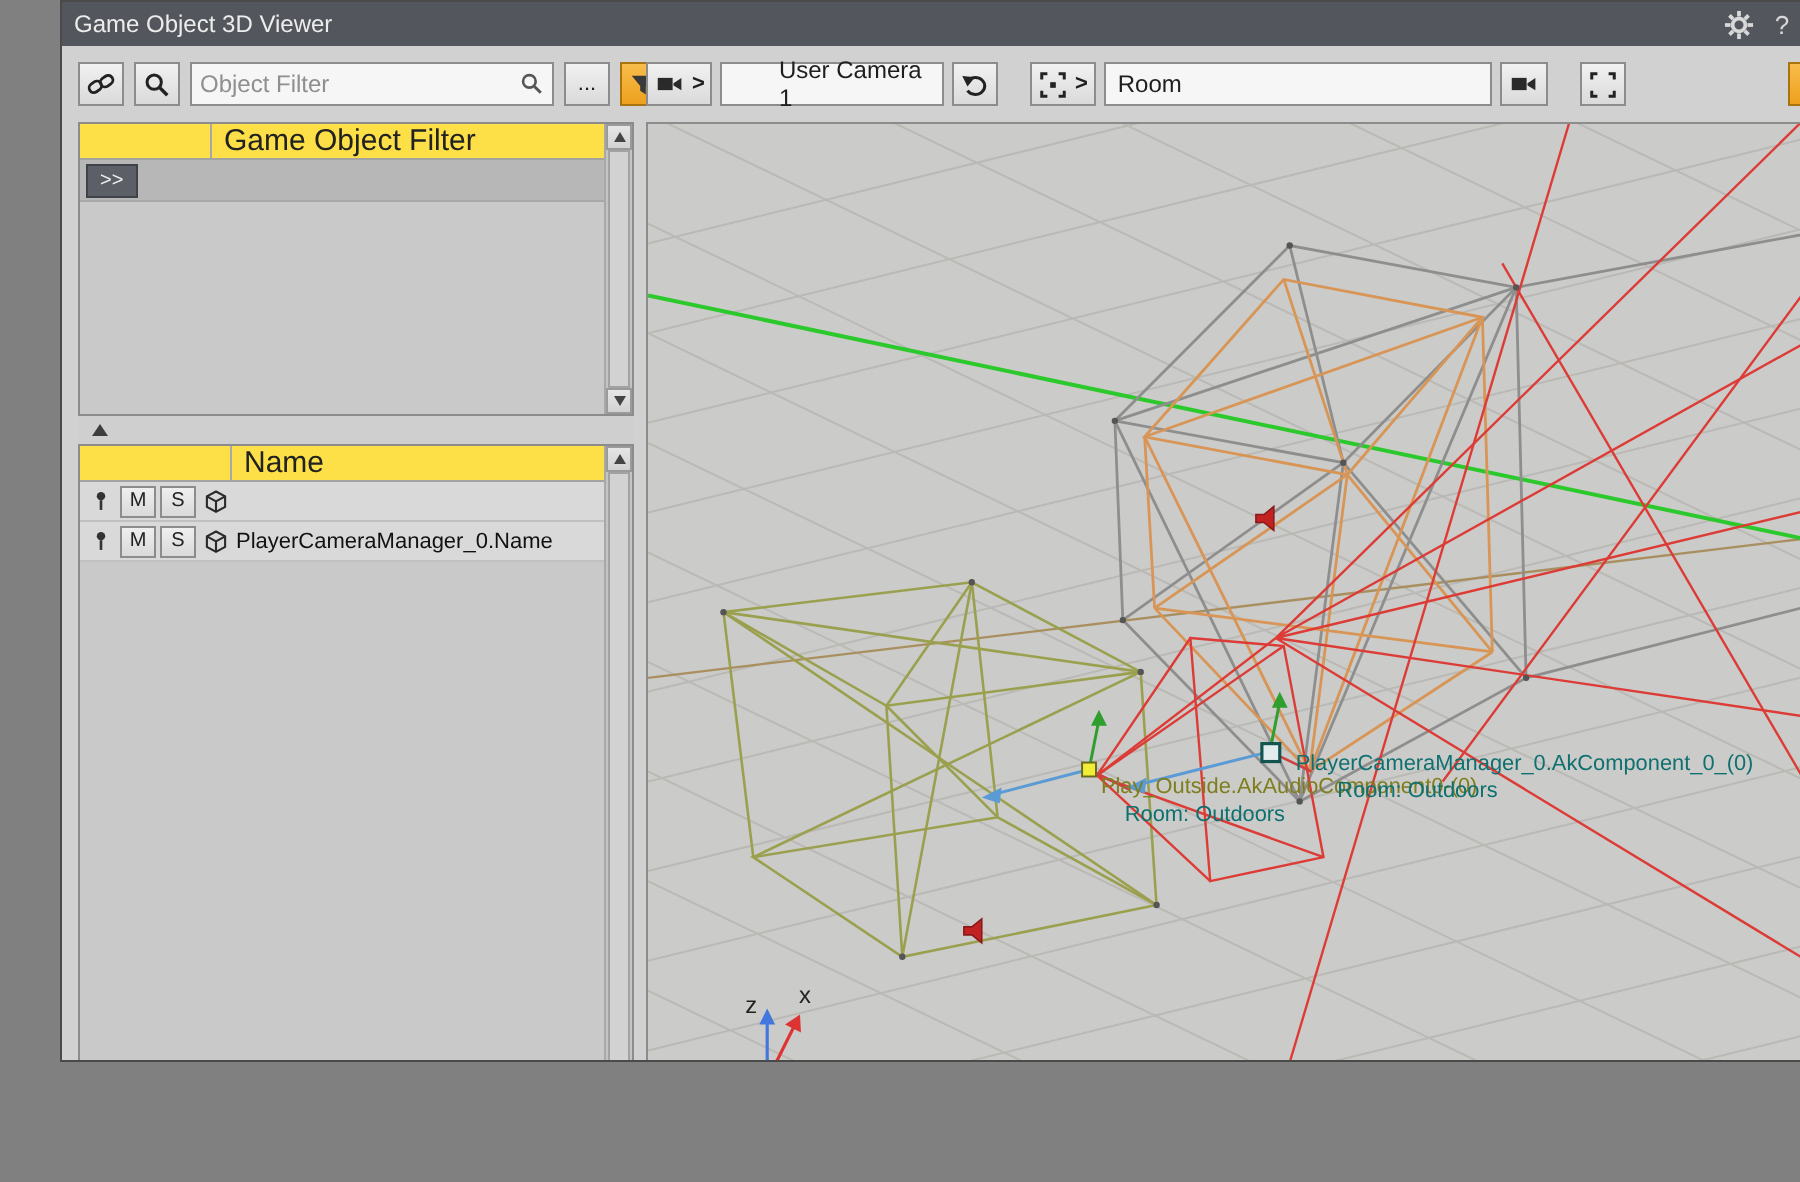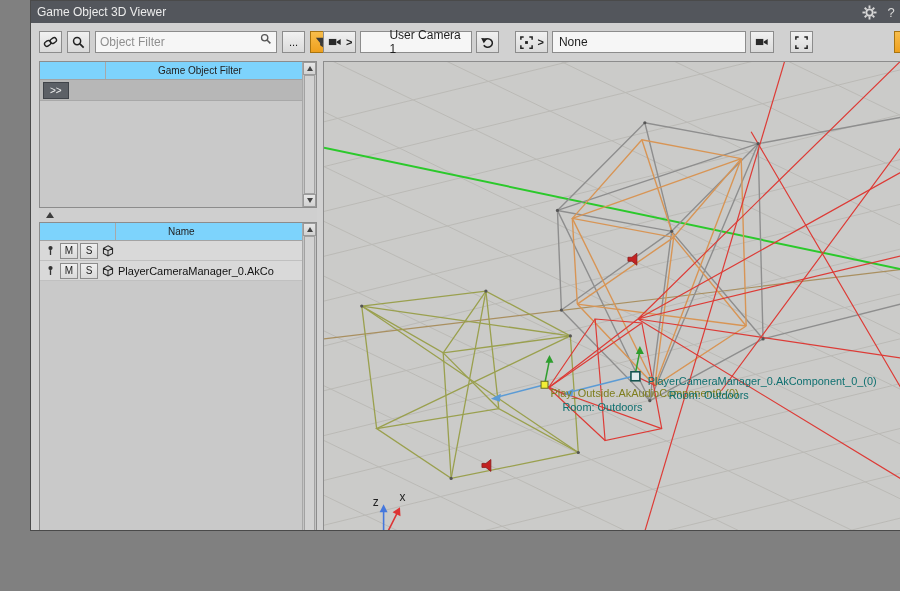--- a/index.html
+++ b/index.html
@@ -12,35 +12,35 @@
   .tb-icon { width:20px; height:18px; display:flex; align-items:center; justify-content:center; color:#d8d8d8; font-size:13px; margin-left:2px; }
 
   
   .toolbar { height:38px; display:flex; align-items:center; padding:0 8px; flex:none; }
   .tools-left { width:278px; display:flex; align-items:center; gap:5px; flex:none; }
   .tools-right { flex:1; display:flex; align-items:center; gap:4px; margin-left:6px; }
   .btn { height:22px; min-width:23px; background:linear-gradient(#f1f1f1,#dadada); border:1px solid #8c8c8c; display:inline-flex; align-items:center; justify-content:center; font-size:11px; color:#1e1e1e; gap:3px; padding:0 3px; }
   .btn.orange { background:linear-gradient(#f8bd4b,#eea01e); border-color:#a87410; }
   .btn .chev { font-size:11px; font-weight:bold; }
   .field { height:22px; background:#f6f6f6; border:1px solid #8c8c8c; display:flex; align-items:center; padding:0 6px; font-size:12px; color:#1e1e1e; }
-  .filter-input-wrap { flex:1; position:relative; height:22px; border:1px solid #8c8c8c; background:#f6f6f6; display:flex; }
+  .filter-input-wrap { flex:1; position:relative; height:22px; border:1px solid #8c8c8c; background:#f6f6f6; display:flex; align-items:center; }
   .filter-input-wrap input { flex:1; border:none; outline:none; background:transparent; font-size:12px; padding:0 4px; color:#1e1e1e; font-family:"Liberation Sans",sans-serif; }
   .filter-input-wrap input::placeholder { color:#8f8f8f; }
   .gap8 { width:8px; flex:none; }
   .spacer { flex:1; }
   .cam-field { width:112px;padding-left:28px; }
   .lis-field { width:194px; }
 
   
   .content { height:523px; display:flex; padding:0 8px; gap:6px; flex:none; }
   .left-panel { width:278px; flex:none; display:flex; flex-direction:column; }
 
   .filter-section { height:147px; flex:none; border:1px solid #8c8c8c; background:#c9c9c9; display:flex; }
   .fs-main { flex:1; display:flex; flex-direction:column; min-width:0; }
-  .hdr-row { height:18px; flex:none; background:#7dd3fc; border-bottom:1px solid #a3a3a3; display:flex; align-items:center; font-size:10px; color:#222;gap:46px; }
+  .hdr-row { height:18px; flex:none; background:#fde047; border-bottom:1px solid #a3a3a3; display:flex; align-items:center; font-size:15px; color:#222; }
   .hdr-col1 { width:66px; height:100%; border-right:1px solid #a8a8a8; flex:none; }
   .hdr-col2 { padding-left:6px; }
   .sel-row { height:21px; flex:none; background:#b7b7b7; border-bottom:1px solid #a8a8a8; display:flex; align-items:center; padding:0 3px; }
   .expand-btn { height:17px; background:#5c6066; color:#efefef; border:1px solid #3f4349; font-size:10px; padding:0 6px; display:flex; align-items:center; }
   .empty-area { flex:1; background:#c9c9c9; }
 
   .splitter { height:14px; flex:none; display:flex; align-items:center; padding-left:7px; background:#cfcfcf; }
   .tri-up { width:0; height:0; border-left:4px solid transparent; border-right:4px solid transparent; border-bottom:6px solid #3d3d3d; }
 
   .list-section { flex:1; border:1px solid #8c8c8c; background:#c9c9c9; display:flex; flex-direction:column; min-height:0; }
@@ -145,21 +145,21 @@
         </svg>
       </span>
       <span class="gap8"></span>
       <span class="btn">
         <svg width="15" height="15" viewBox="0 0 16 16">
           <path d="M2 5 V2 H5 M11 2 H14 V5 M14 11 V14 H11 M5 14 H2 V11" fill="none" stroke="#222" stroke-width="1.6"></path>
           <rect x="6.5" y="6.5" width="3" height="3" fill="#222"></rect>
         </svg>
         <span class="chev">&gt;</span>
       </span>
-      <span class="field lis-field">None</span>
+      <span class="field lis-field">Room</span>
       <span class="btn">
         <svg width="16" height="14" viewBox="0 0 16 16">
           <g fill="#2a2a2a">
               <rect x="1" y="4.5" width="8.5" height="7"></rect>
               <polygon points="10,7.5 14.5,4.5 14.5,11.5 10,8.8"></polygon>
             </g>
         </svg>
       </span>
       <span class="gap8"></span>
       <span class="btn">
@@ -238,21 +238,21 @@
                     <line x1="8" y1="7.5" x2="8" y2="13.5" stroke="#333" stroke-width="1.6"></line>
                   </svg>
               </span>
               <span class="ms-btn">M</span>
               <span class="ms-btn">S</span>
               <span class="icon16">
                 <svg width="14" height="14" viewBox="0 0 16 16">
                     <path d="M8 2 L13.2 4.8 V10.8 L8 13.6 L2.8 10.8 V4.8 Z M2.8 4.8 L8 7.6 L13.2 4.8 M8 7.6 V13.6" fill="none" stroke="#2a2a2a" stroke-width="1.2"></path>
                   </svg>
               </span>
-              <span class="name">PlayerCameraManager_0.AkCo</span>
+              <span class="name">PlayerCameraManager_0.Name</span>
             </div>
 
             <div class="empty-area"></div>
           </div>
           <div class="vscroll">
             <span class="sb-btn">
                 <span class="t-up"></span>
               </span>
             <span class="vthumb"></span>
             <span class="sb-btn">

